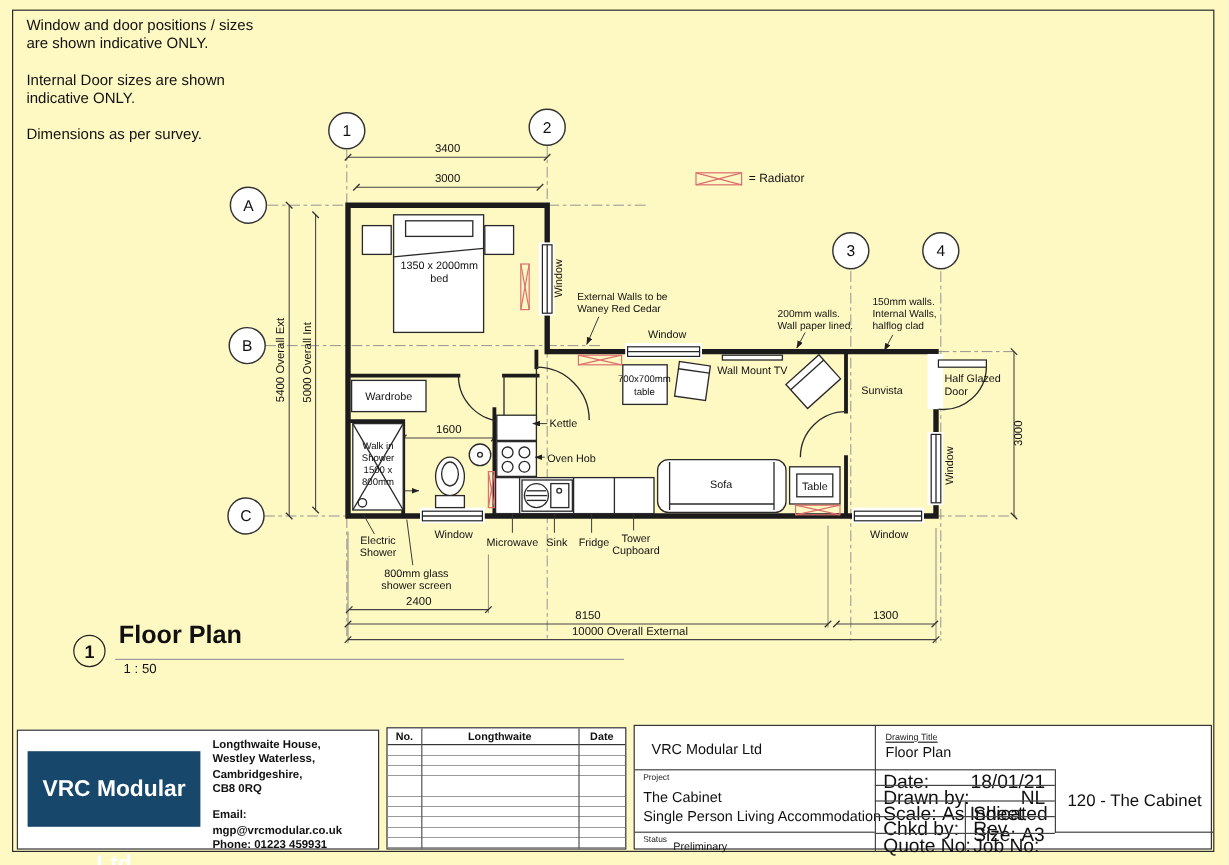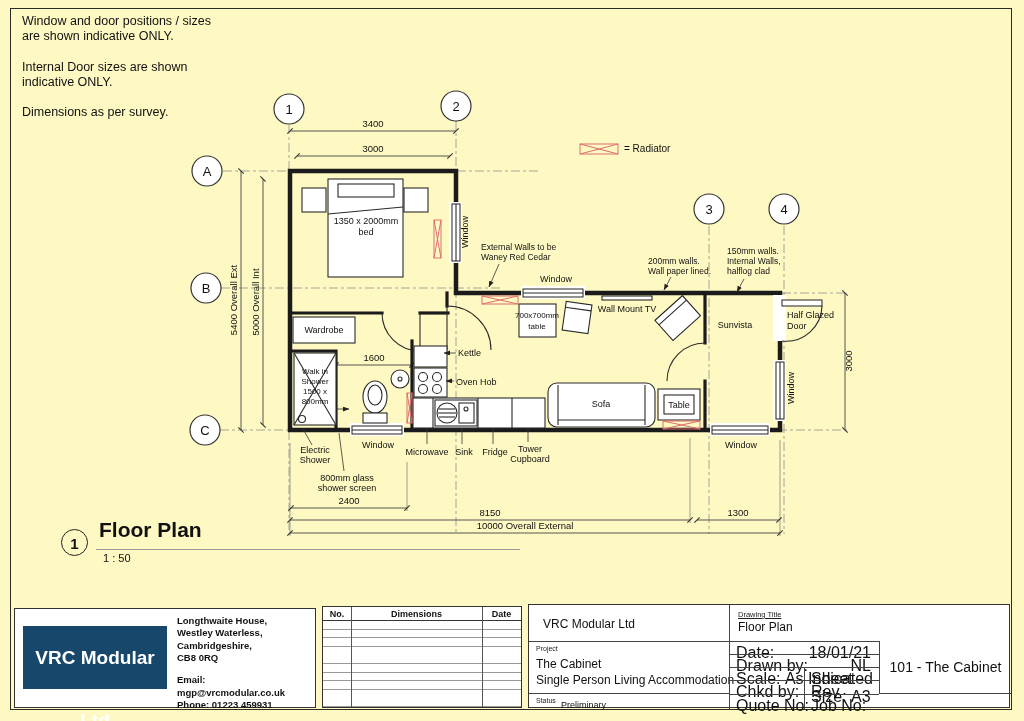--- a/index.html
+++ b/index.html
@@ -381,21 +381,21 @@
       <div>CB8 0RQ</div>
       <div class="gap"></div>
       <div>Email: mgp@vrcmodular.co.uk</div>
       <div>Phone: 01223 459931</div>
     </div>
   </div>
 
   <div class="tb-box rev-box">
     <div class="rev-head">
       <div class="rev-c1">No.</div>
-      <div class="rev-c2">Dimensions</div>
+      <div class="rev-c2">Longthwaite</div>
       <div class="rev-c3">Date</div>
     </div>
     <div class="rev-body"></div>
     <div class="rev-v1"></div>
       <div class="rev-v2"></div>
   </div>
 
   <div class="tb-box main-box">
     <div class="mb mb-company">VRC Modular Ltd</div>
     <div class="mb mb-h1"></div>
@@ -427,15 +427,15 @@
       <span class="l">Chkd by:</span>
       <span class="m">Rev</span>
       <span class="subv" style="left:75px;"></span>
     </div>
     <div class="row" style="top:89px;height:15px;">
       <span class="l">Quote No:</span>
       <span class="m">Job No:</span>
       <span class="subv" style="left:75px;"></span>
     </div>
 
-    <div class="mb mb-numcell">101 - The Cabinet</div>
+    <div class="mb mb-numcell">120 - The Cabinet</div>
   </div>
 </div>
 
 </body></html>

